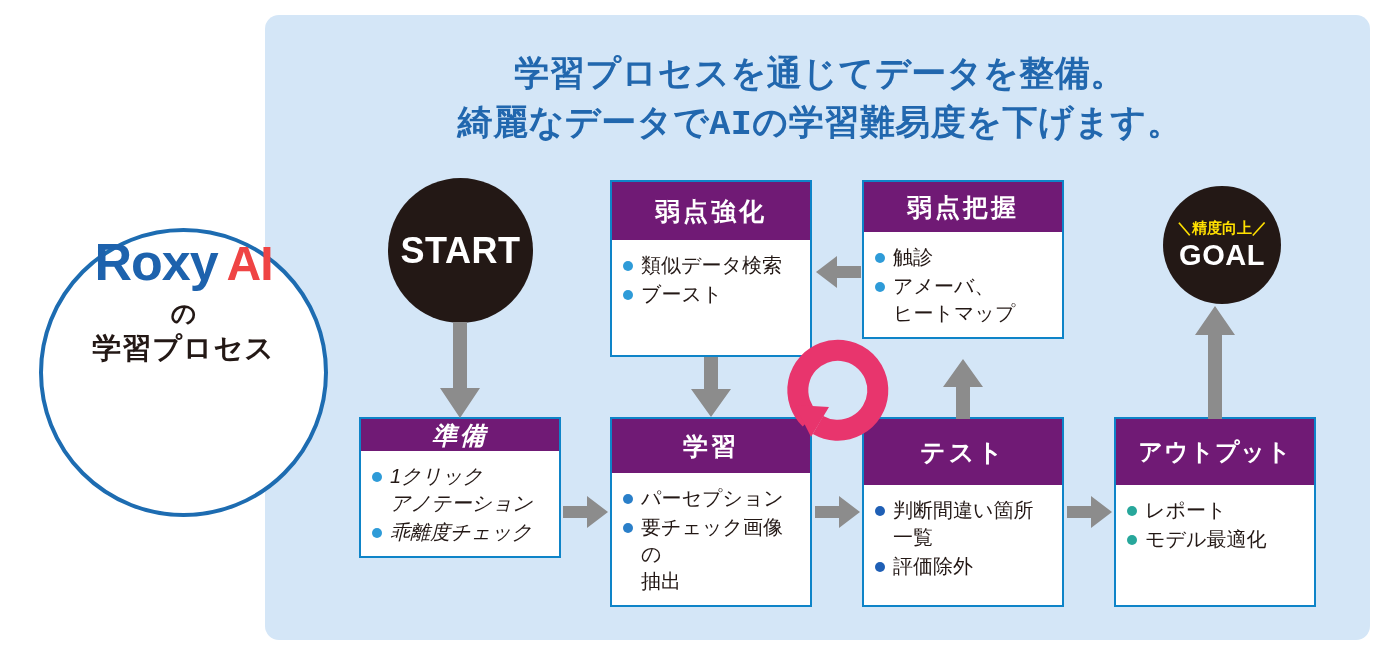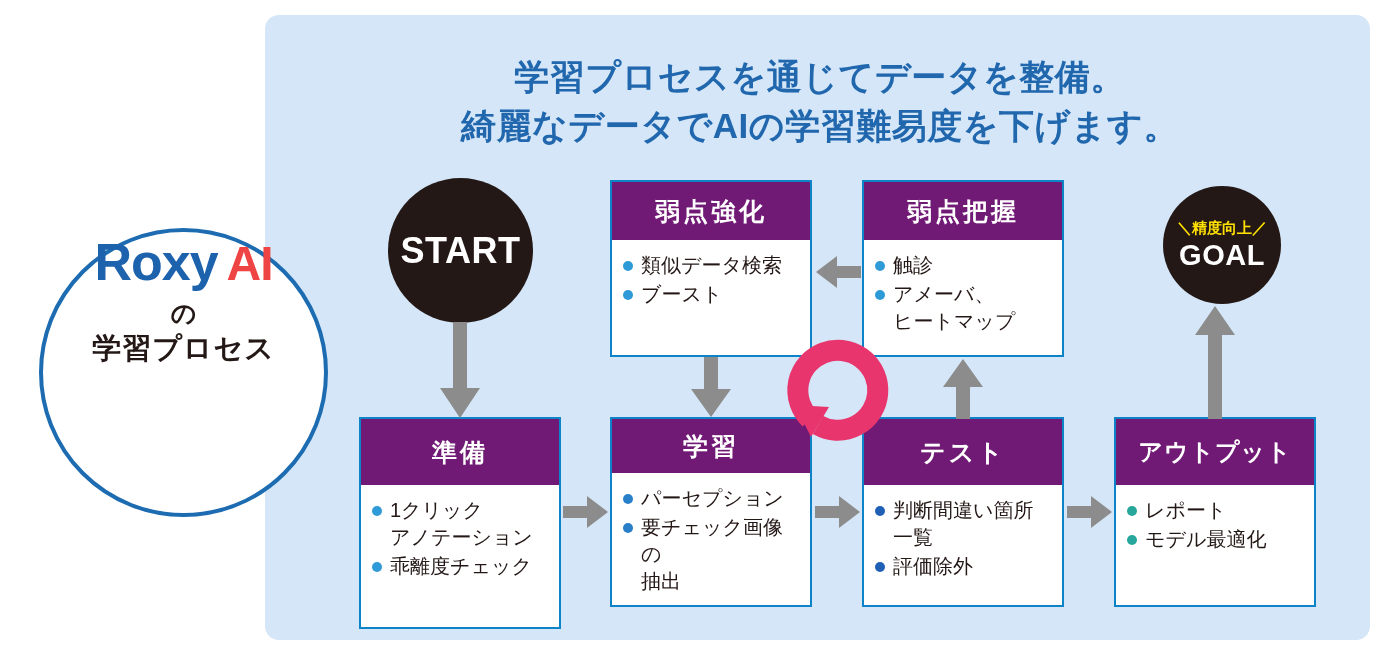--- a/index.html
+++ b/index.html
@@ -32,21 +32,21 @@
     left: 300px;
     top: 52px;
     width: 1040px;
     text-align: center;
     color: #2167ae;
     font-weight: bold;
     font-size: 35px;
     line-height: 49px;
     letter-spacing: 0.5px;
   }
-  #heading .hline { display: block; white-space: nowrap; }
+  #heading .hline { display: block; white-space: nowrap; font-family: Liberation Mono, monospace; }
 
   
   #logo-circle {
     position: absolute;
     left: 39px;
     top: 228px;
     width: 289px;
     height: 289px;
     border-radius: 50%;
     background: #ffffff;
@@ -160,26 +160,26 @@
     position: absolute;
     left: 0;
     top: 9px;
     width: 10px;
     height: 10px;
     border-radius: 50%;
     background: var(--bullet, #2e9bd8);
   }
 
   
-  #box-junbi      { left: 359px;  top: 417px; width: 202px; height: 212px; }
+  #box-junbi      { left: 359px;  top: 417px; width: 202px; height: 141px; font-style: italic; }
   #box-gakushu    { left: 610px;  top: 417px; width: 202px; height: 190px; }
   #box-test       { left: 862px;  top: 417px; width: 202px; height: 190px; }
   #box-output     { left: 1114px; top: 417px; width: 202px; height: 190px; }
   #box-jakuten-ky { left: 610px;  top: 180px; width: 202px; height: 177px; }
-  #box-jakuten-ha { left: 862px;  top: 180px; width: 202px; height: 177px; }
+  #box-jakuten-ha { left: 862px;  top: 180px; width: 202px; height: 159px; }
 
   #box-junbi   .pbox-head,
   #box-gakushu .pbox-head,
   #box-test    .pbox-head,
   #box-output  .pbox-head { height: 66px; }
   #box-jakuten-ky .pbox-head,
   #box-jakuten-ha .pbox-head { height: 58px; }
 
   #box-output .pbox-head { font-size: 24px; letter-spacing: 1px; }
 

